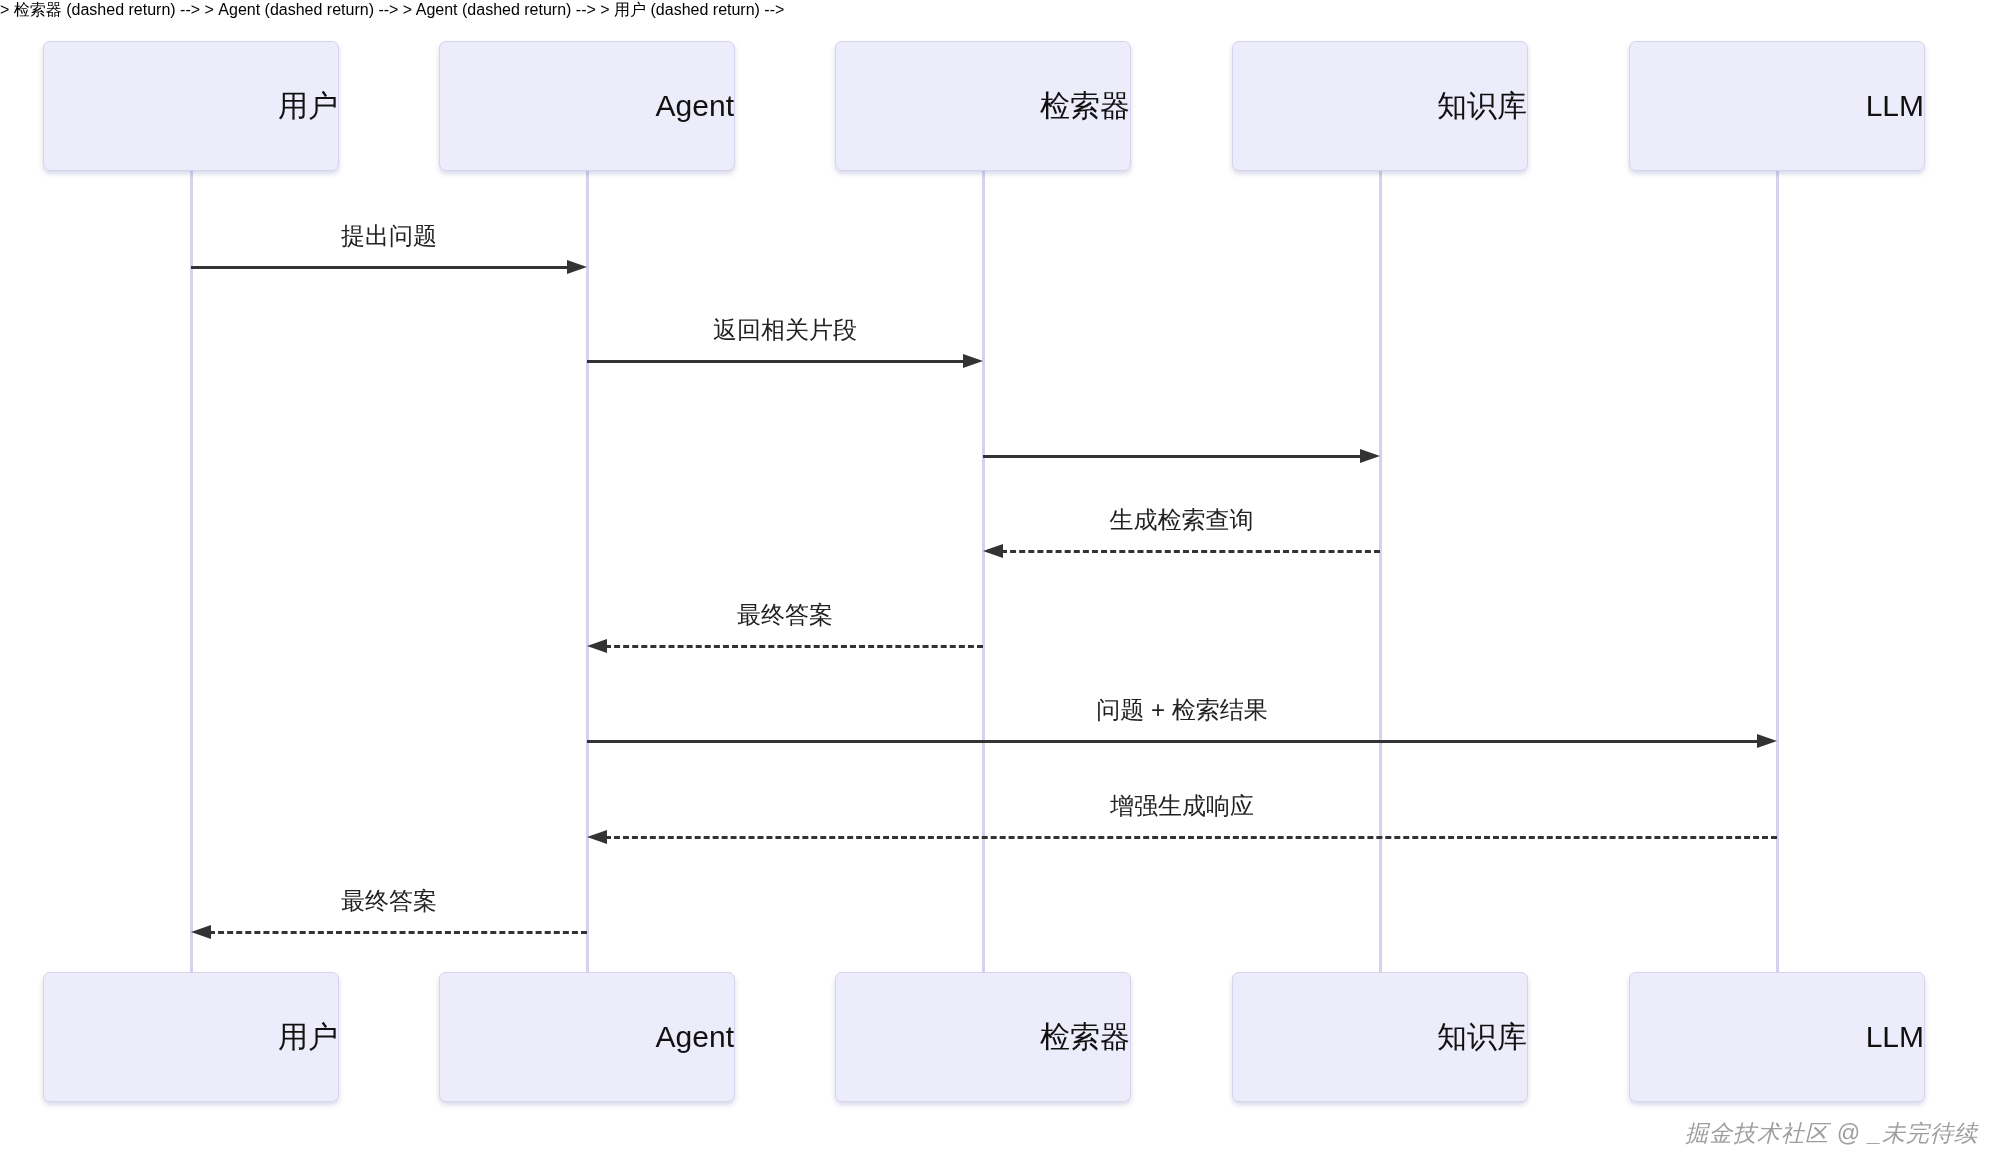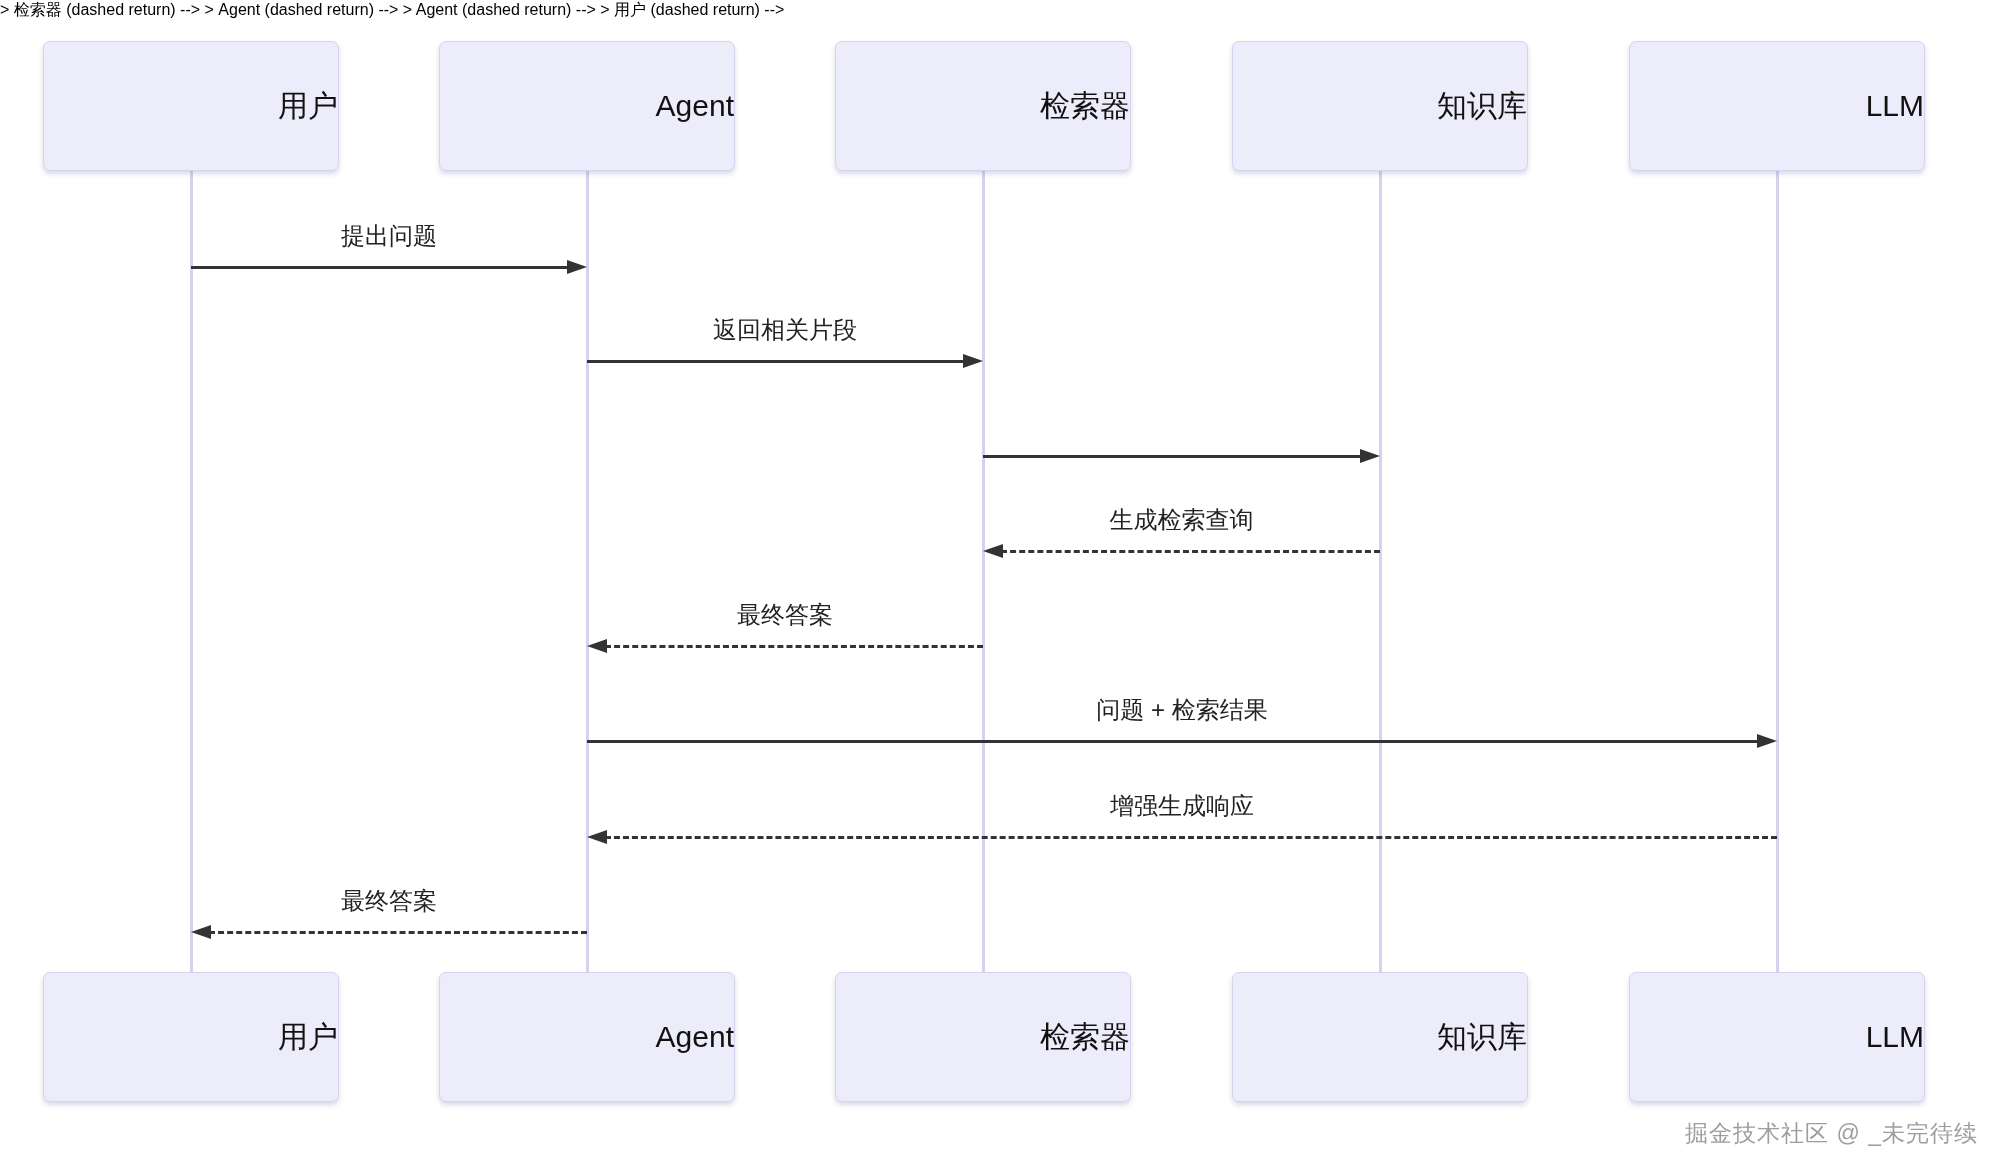--- a/index.html
+++ b/index.html
@@ -59,20 +59,21 @@
   .arrowhead.right { border-left: 20px solid #333333; }
   .arrowhead.left  { border-right: 20px solid #333333; }
   .watermark {
     position: absolute;
     top: 1118px;
     right: 22px;
     font-size: 23px;
     letter-spacing: 1px;
     color: #9e9e9e;
     text-shadow: 2px 2px 1px #ffffff;
+    font-style: italic;
   }
 </style>
 </head>
 <body>
 
 <div class="stage">
 
   
   <div class="lifeline" style="left:190px"></div>
   <div class="lifeline" style="left:586px"></div>

